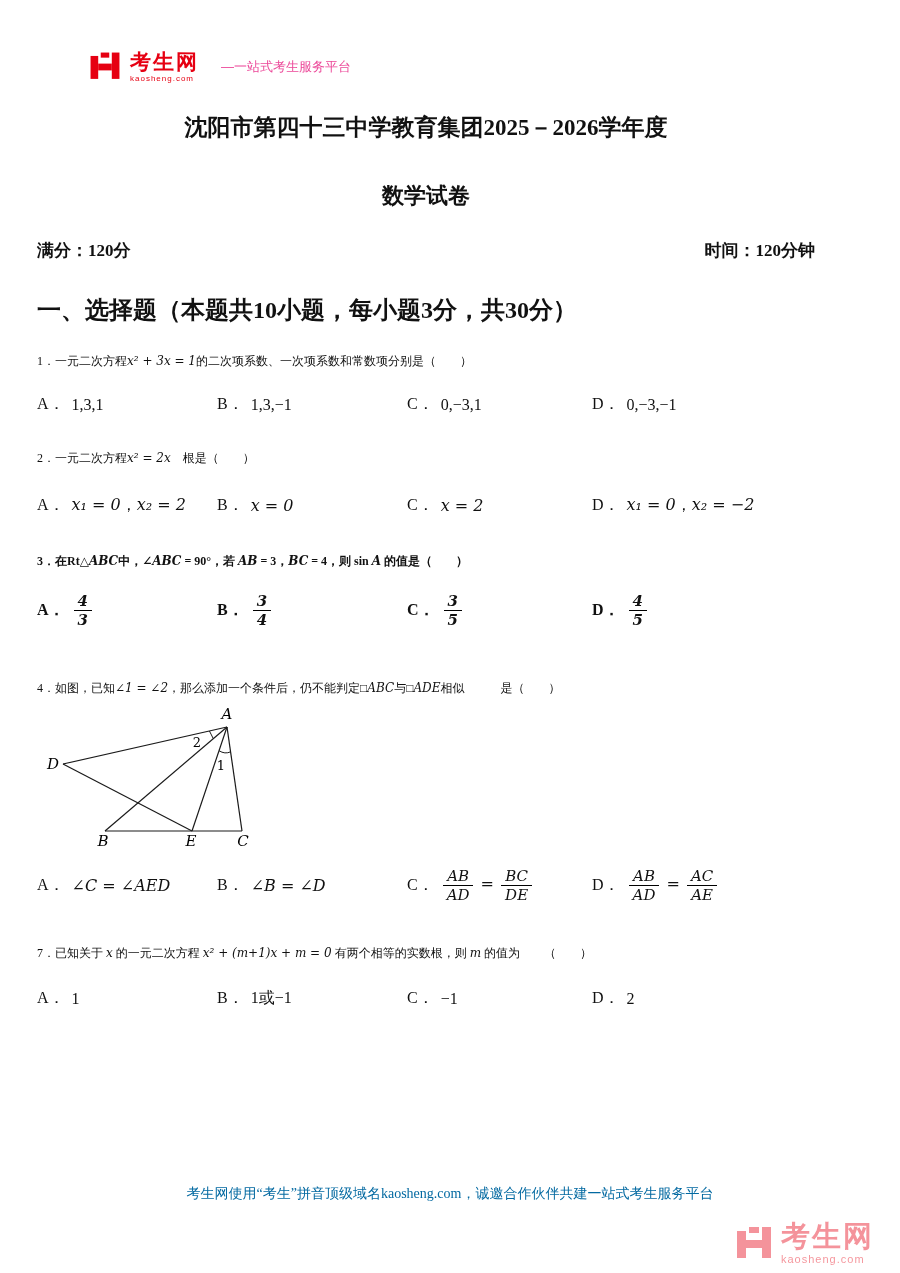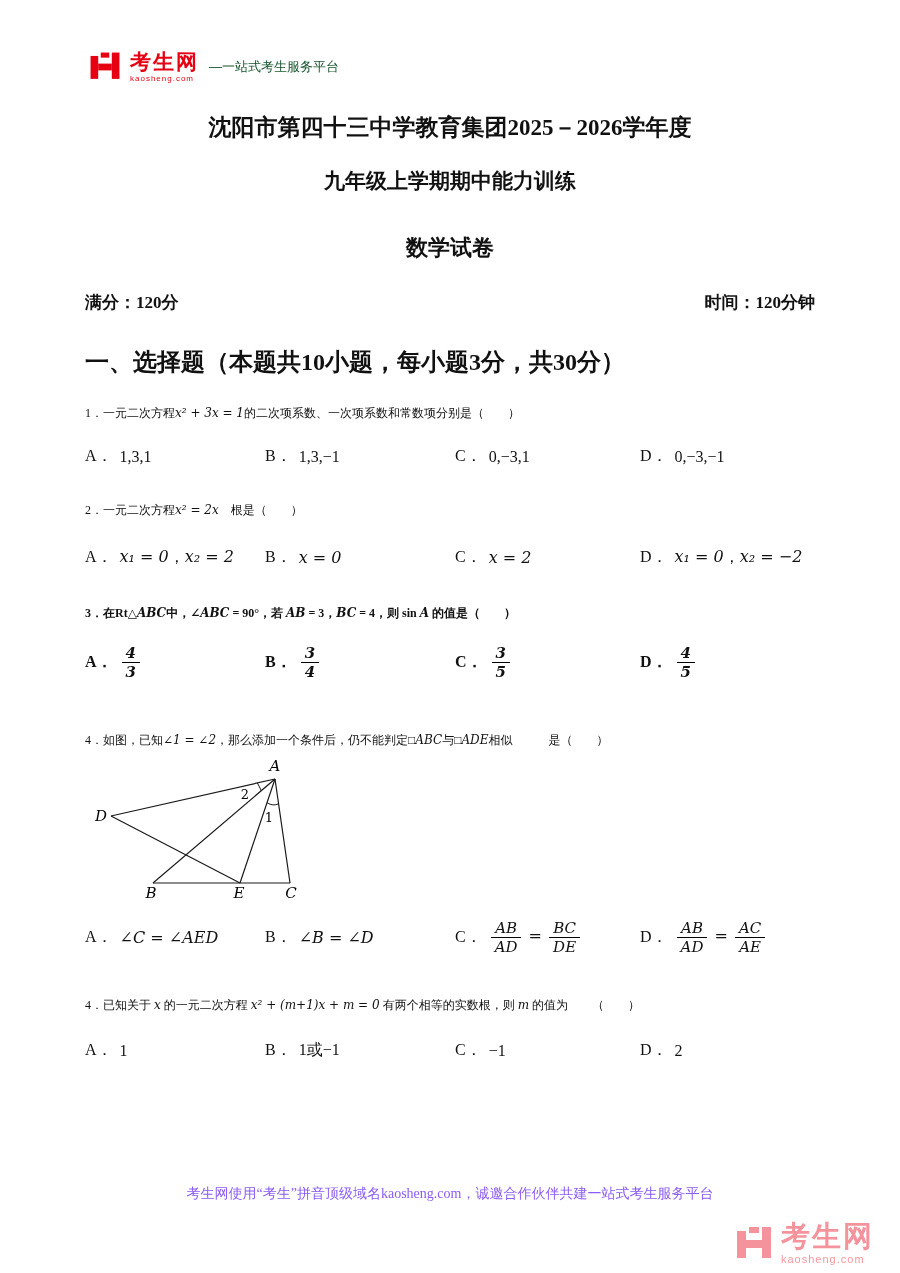--- a/index.html
+++ b/index.html
@@ -16,24 +16,24 @@
   .brand {
     position: absolute; top: 50px; left: 88px;
     display: flex; align-items: center; gap: 8px;
   }
   .brand-icon svg { width: 34px; height: 34px; display: block; }
   .brand-text { display: flex; flex-direction: column; line-height: 1; }
   .brand-name { color: #e60012; font-weight: bold; font-size: 21px; letter-spacing: 2px;
                 font-family: "Liberation Sans", sans-serif; }
   .brand-domain { color: #e60012; font-size: 8px; margin-top: 3px;
                   font-family: "Liberation Sans", sans-serif; letter-spacing: 1px; }
-  .brand-tagline { color: #14532d; font-size: 13px; margin-left: 2px; align-self: center;
+  .brand-tagline { color: #ec4899; font-size: 13px; margin-left: 14px; align-self: center;
                    font-family: "Liberation Sans", sans-serif; }
   
-  .content { padding: 112px 85px 0 85px; }
+  .content { padding: 112px 85px 0 37px; }
   .title1 { text-align: center; font-size: 23px; font-weight: bold; }
   .title2 { text-align: center; font-size: 21px; font-weight: bold; margin-top: 24px; }
   .title3 { text-align: center; font-size: 22px; font-weight: bold; margin-top: 38px; }
   .meta   { display: flex; justify-content: space-between; gap: 48px; font-weight: bold;
             font-size: 17px; margin-top: 28px; }
   .section-heading { font-weight: bold; font-size: 24px; margin-top: 32px; }
   .stem { font-size: 12px; line-height: 1.5; }
   .options {
     display: grid; grid-template-columns: 180px 190px 185px 1fr;
     font-size: 16px; align-items: center;
@@ -53,21 +53,21 @@
   .fnum { border-bottom: 1px solid #000; padding: 0 4px; }
   .fden { padding: 0 4px; }
   
   .figure { margin: 10px 0 0 8px; }
   .figure svg { display: block; }
   .figure text { font: italic 15px "DejaVu Serif", serif; fill: #000; }
   .figure text.num-label { font-style: normal; font-size: 13px; }
   
   .page-footer {
     position: absolute; left: 0; right: 0; bottom: 70px;
-    text-align: center; font-size: 14px; color: #8b5cf6;
+    text-align: center; font-size: 14px; color: #0369a1;
   }
   .watermark {
     position: absolute; right: 26px; bottom: 8px;
     display: flex; align-items: center; gap: 7px; opacity: 0.42;
   }
   .wm-icon svg { width: 40px; height: 40px; display: block; }
   .wm-text { display: flex; flex-direction: column; line-height: 1; }
   .wm-name { color: #e60012; font-size: 29px; font-weight: bold; letter-spacing: 2px;
              font-family: "Liberation Sans", sans-serif; }
   .wm-domain { color: #e60012; font-size: 11px; margin-top: 3px;
@@ -90,21 +90,20 @@
     <span class="brand-text">
       <span class="brand-name">考生网</span>
       <span class="brand-domain">kaosheng.com</span>
     </span>
     <span class="brand-tagline">—一站式考生服务平台</span>
   </header>
 
   <main class="content">
 
     <div class="title1">沈阳市第四十三中学教育集团2025－2026学年度</div>
-    <div class="title2">九年级上学期期中能力训练</div>
     <div class="title3">数学试卷</div>
 
     <div class="meta">
       <span>满分：120分</span>
       <span>时间：120分钟</span>
     </div>
 
     <div class="section-heading">一、选择题（本题共10小题，每小题3分，共30分）</div>
 
     <section class="question q1">
@@ -236,21 +235,21 @@
                 <span class="fden">AD</span>
               </span><span class="math"> = </span><span class="frac">
                 <span class="fnum">AC</span>
                 <span class="fden">AE</span>
               </span></span>
         </div>
       </div>
     </section>
 
     <section class="question q5">
-      <div class="stem"><span class="plain">4．已知关于 </span><span class="math">x</span><span class="plain"> 的一元二次方程 </span><span class="math">x² + (m+1)x + m = 0</span><span class="plain"> 有两个相等的实数根，则 </span><span class="math">m</span><span class="plain"> 的值为　　（　　）</span></div>
+      <div class="stem"><span class="plain">7．已知关于 </span><span class="math">x</span><span class="plain"> 的一元二次方程 </span><span class="math">x² + (m+1)x + m = 0</span><span class="plain"> 有两个相等的实数根，则 </span><span class="math">m</span><span class="plain"> 的值为　　（　　）</span></div>
       <div class="options">
         <div class="option">
           <span class="opt-label">A．</span>
           <span class="opt-val"><span class="plain">1</span></span>
         </div>
         <div class="option">
           <span class="opt-label">B．</span>
           <span class="opt-val"><span class="plain">1或−1</span></span>
         </div>
         <div class="option">

